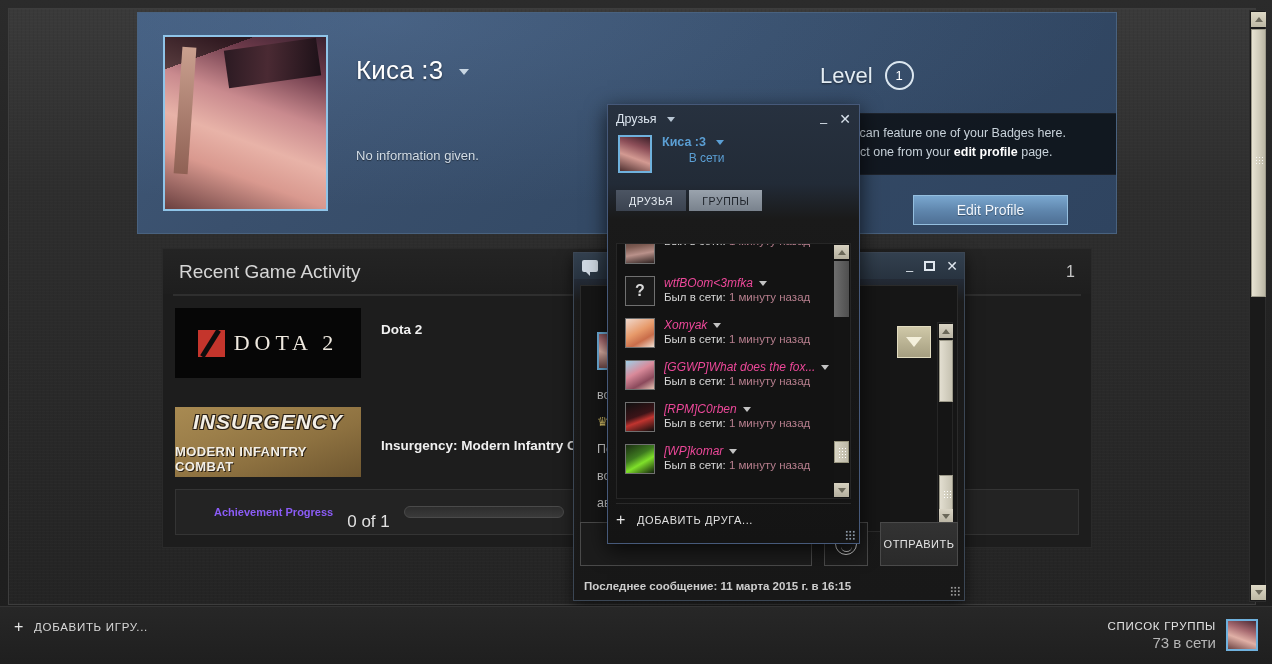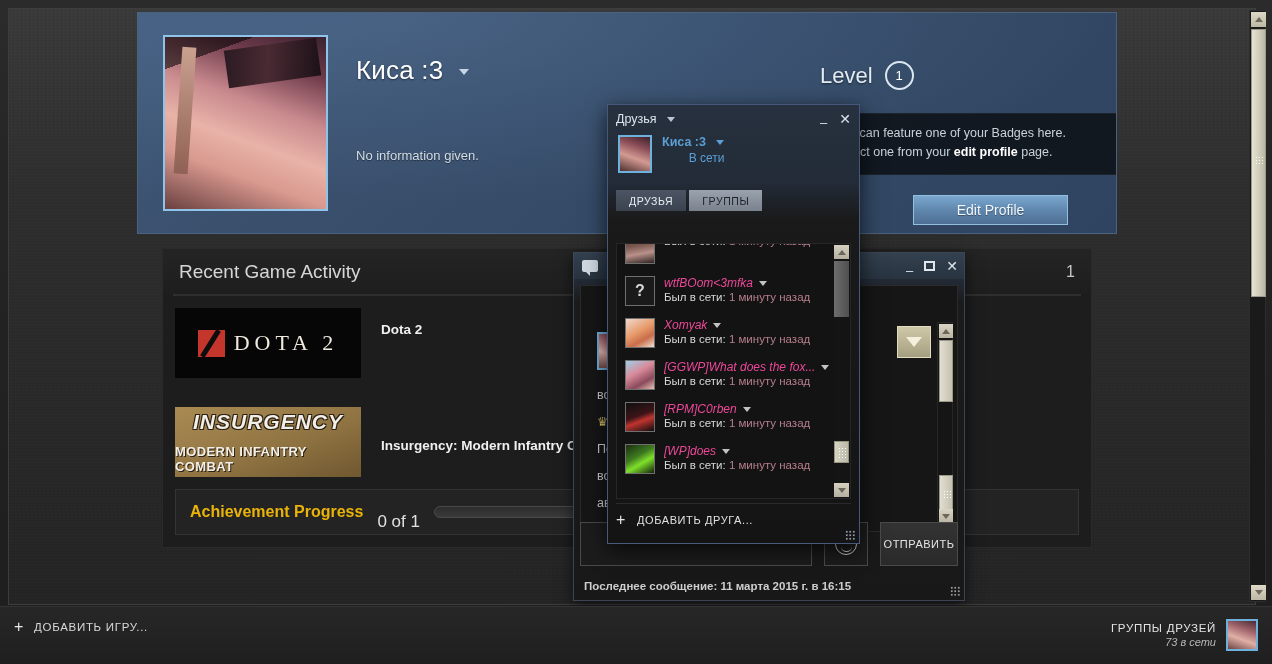--- a/index.html
+++ b/index.html
@@ -148,40 +148,40 @@
   .cap-ins .i2 { color:#f3efe6; font-size:13px; font-weight:bold; letter-spacing:.4px;
     text-shadow:1px 1px 0 #2b2116; }
   .game-title { padding-left:20px; padding-top:6px; color:#f0f0f0; font-size:13.5px; font-weight:bold; }
   .game-row.dota { height:96px; align-items:flex-start; }
   .game-row.dota .game-title { padding-top:14px; }
   .game-row.ins { height:88px; align-items:center; }
   .ach-bar {
     position:absolute; left:12px; right:12px; bottom:12px; height:46px;
     background:#232323; border:1px solid #343434; display:flex; align-items:center; padding:0 14px; gap:14px;
   }
-  .ach-label { color:#eab308; font-size:16px; font-weight:bold; }
+  .ach-label { color:#8b5cf6; font-size:11px; font-weight:bold;margin-left:24px; }
   .ach-count { color:#e0e0e0; font-size:17px;margin-top:20px; }
   .ach-track { flex:1; max-width:160px; height:12px; border-radius:6px;
     background: linear-gradient(180deg,#2d2d2d,#3a3a3a); border:1px solid #4a4a4a; }
 
   
   .bottom-bar {
     position:absolute; left:0; bottom:0; width:1272px; height:58px;
     background: linear-gradient(180deg,#272727,#1f1f1f);
     border-top:1px solid #333;
   }
   .add-game { position:absolute; left:14px; top:14px; display:flex; align-items:center; gap:10px;
     color:#d7d7d7; font-size:11.5px; letter-spacing:.7px; }
   .plus-ic { color:#e8e8e8; font-size:16px; line-height:10px; }
   .friends-status {
     position:absolute; right:14px; top:12px; display:flex; align-items:center; gap:10px;
   }
   .fs-text { text-align:right; }
   .fs-title { color:#e2e2e2; font-size:11.5px; letter-spacing:.7px; }
-  .fs-sub { color:#b6b6b6; font-size:11px; margin-top:2px;font-style:italic; }
+  .fs-sub { color:#b6b6b6; font-size:15px; margin-top:2px; }
   .fs-avatar {
     width:32px; height:32px; border:2px solid #6fb1dd;
     background: linear-gradient(200deg,#4a2833,#a76a70 35%,#e0b0a6 62%,#6d4444);
   }
 
   
   .chat-win {
     position:absolute; left:573px; top:252px; width:392px; height:349px;
     background: linear-gradient(180deg,#2a3340 0%, #232a35 8%, #1b1b1b 14%, #181818 100%);
     border:1px solid #3b4654;
@@ -479,21 +479,21 @@
         <div class="fr-av a4"></div>
         <div style="min-width:0;flex:1">
           <div class="fr-name"><span>[RPM]C0rben</span><span class="fw-caret"></span></div>
           <div class="fr-state"><span>Был в сети: </span><span class="ago">1 минуту назад</span></div>
         </div>
       </div>
 
       <div class="fr">
         <div class="fr-av a5"></div>
         <div style="min-width:0;flex:1">
-          <div class="fr-name"><span>[WP]does</span><span class="fw-caret"></span></div>
+          <div class="fr-name"><span>[WP]komar</span><span class="fw-caret"></span></div>
           <div class="fr-state"><span>Был в сети: </span><span class="ago">1 минуту назад</span></div>
         </div>
       </div>
 
       <div class="fl-scroll">
         <div class="fls-arrow up">
             <i></i>
           </div>
         <div class="fls-thumb"></div>
         <div class="fls-thumb2">
@@ -524,19 +524,19 @@
       </div>
   </div>
 
   <div class="bottom-bar">
     <div class="add-game">
       <span class="plus-ic">+</span>
       <span>ДОБАВИТЬ ИГРУ...</span>
     </div>
     <div class="friends-status">
       <div class="fs-text">
-        <div class="fs-title">ГРУППЫ ДРУЗЕЙ</div>
+        <div class="fs-title">СПИСОК ГРУППЫ</div>
         <div class="fs-sub">73 в сети</div>
       </div>
       <div class="fs-avatar"></div>
     </div>
   </div>
 </div>
 
 </body></html>

